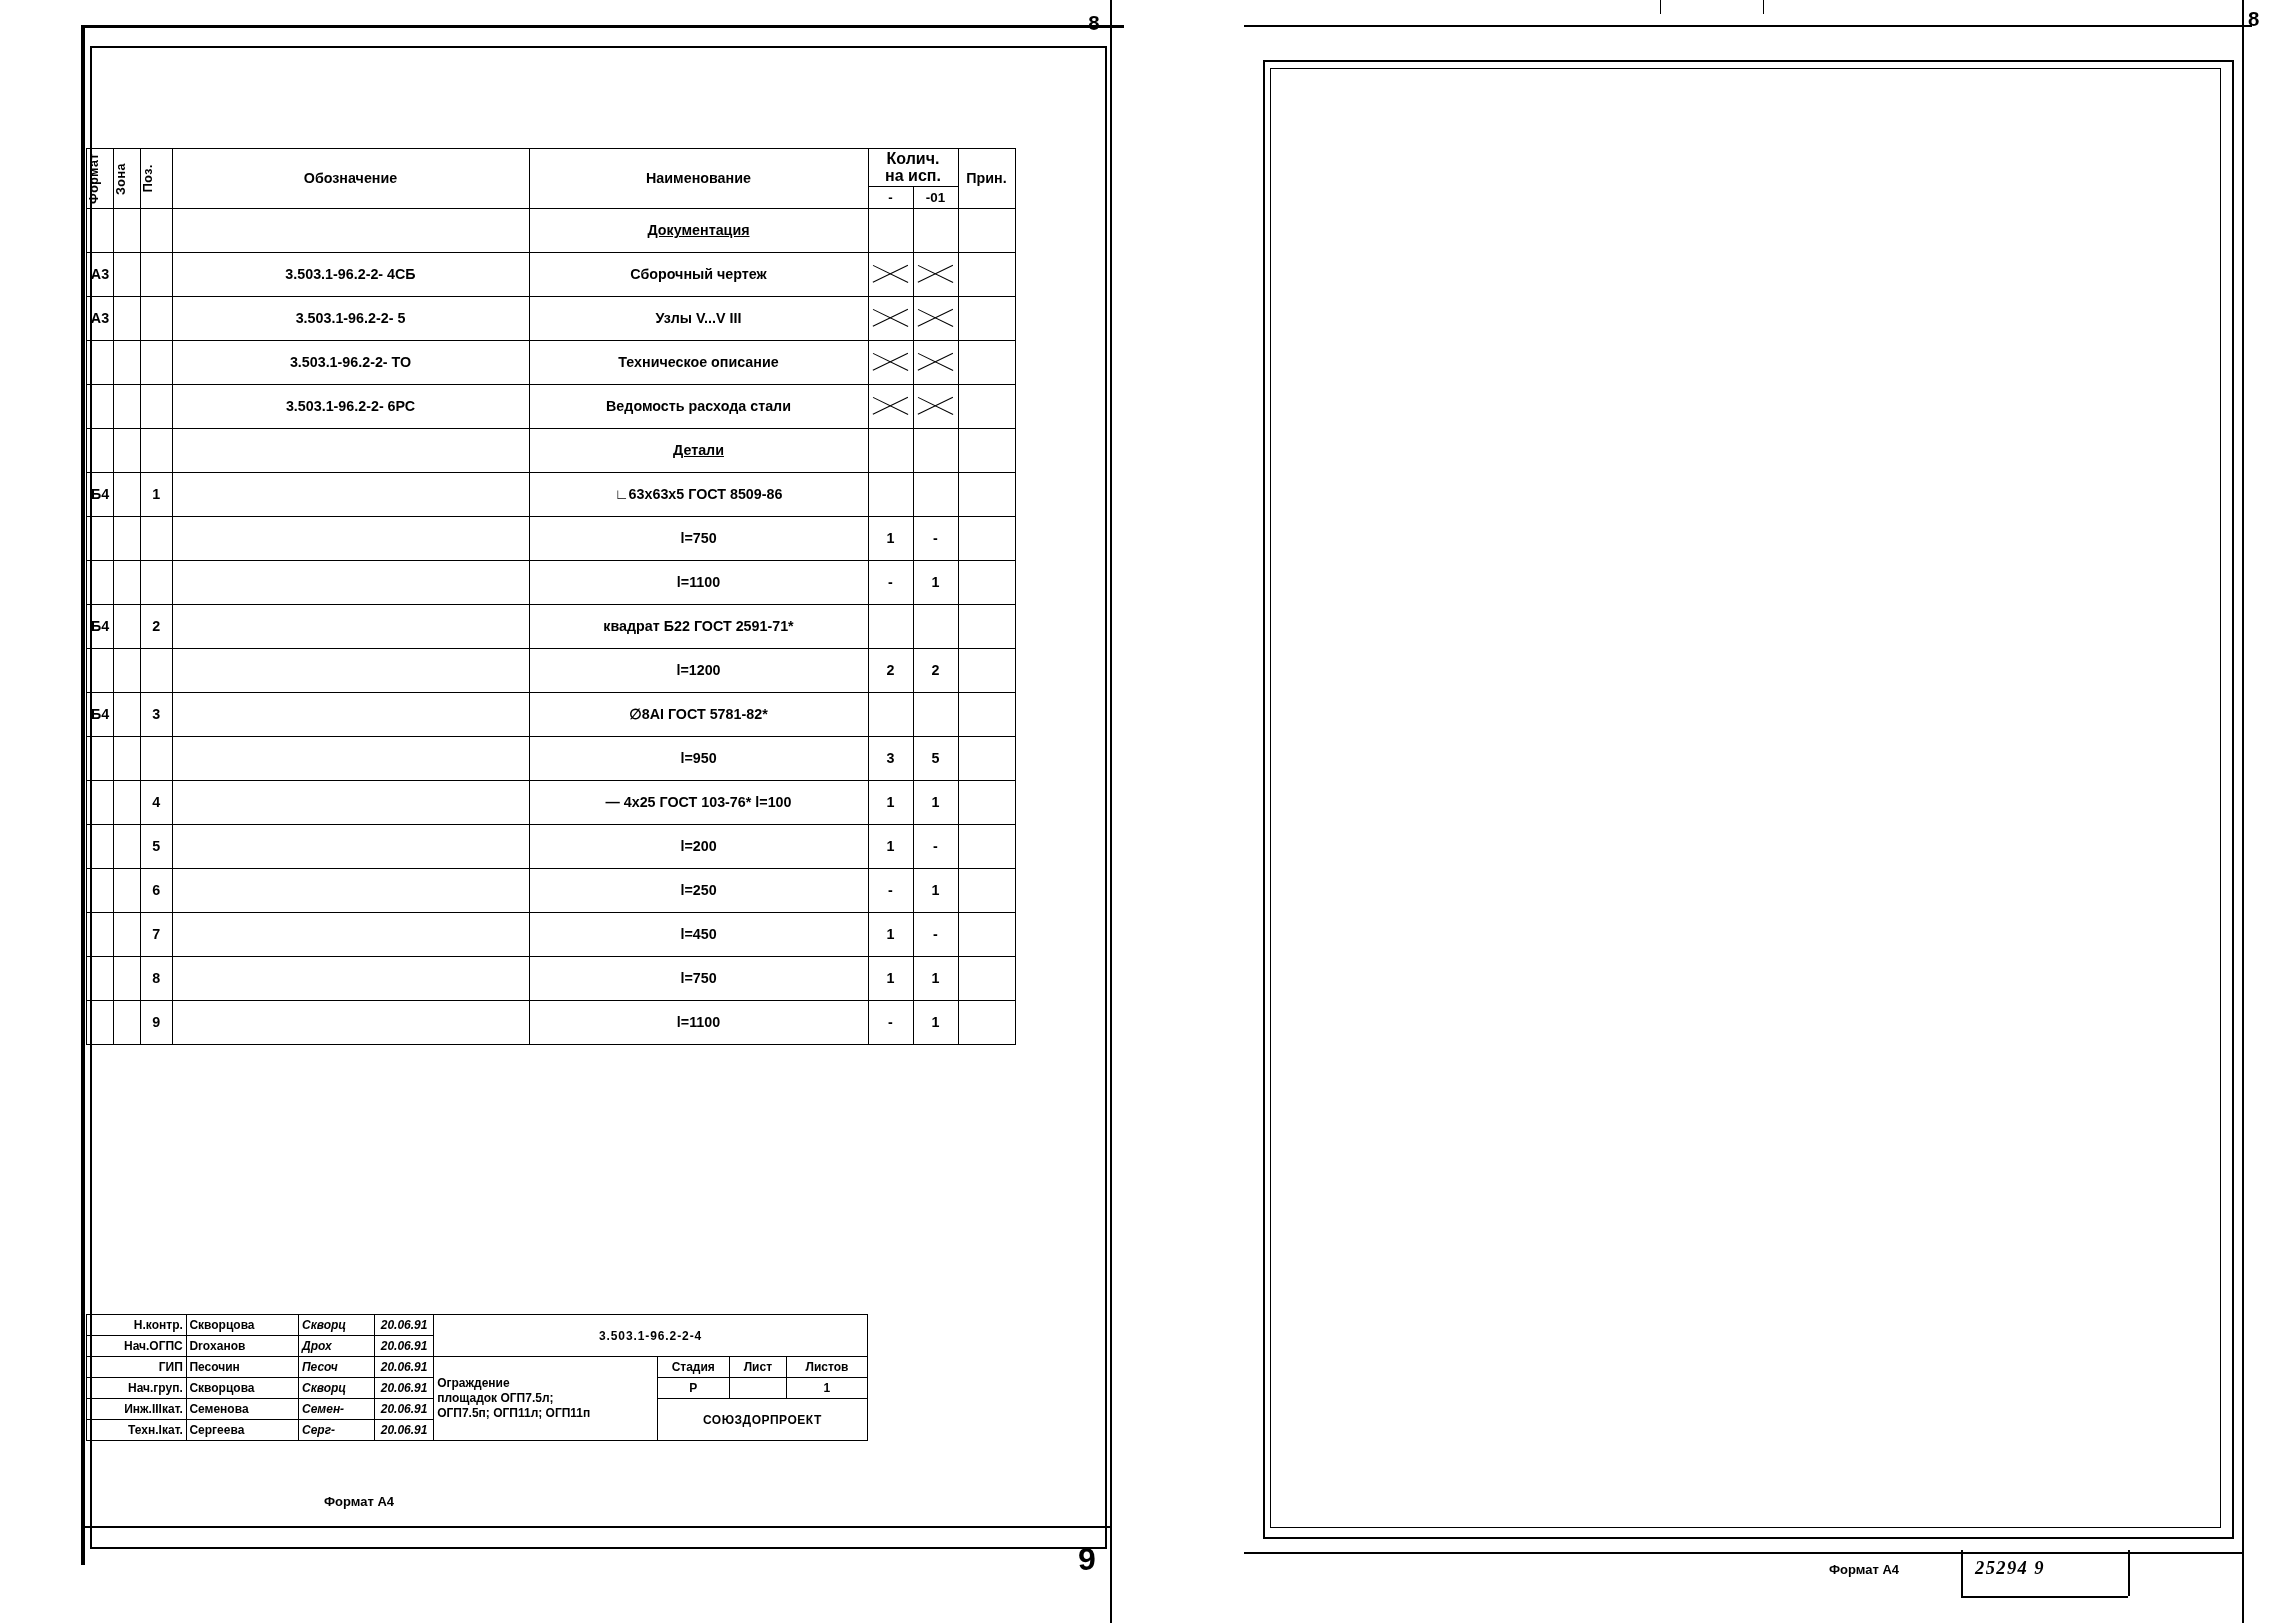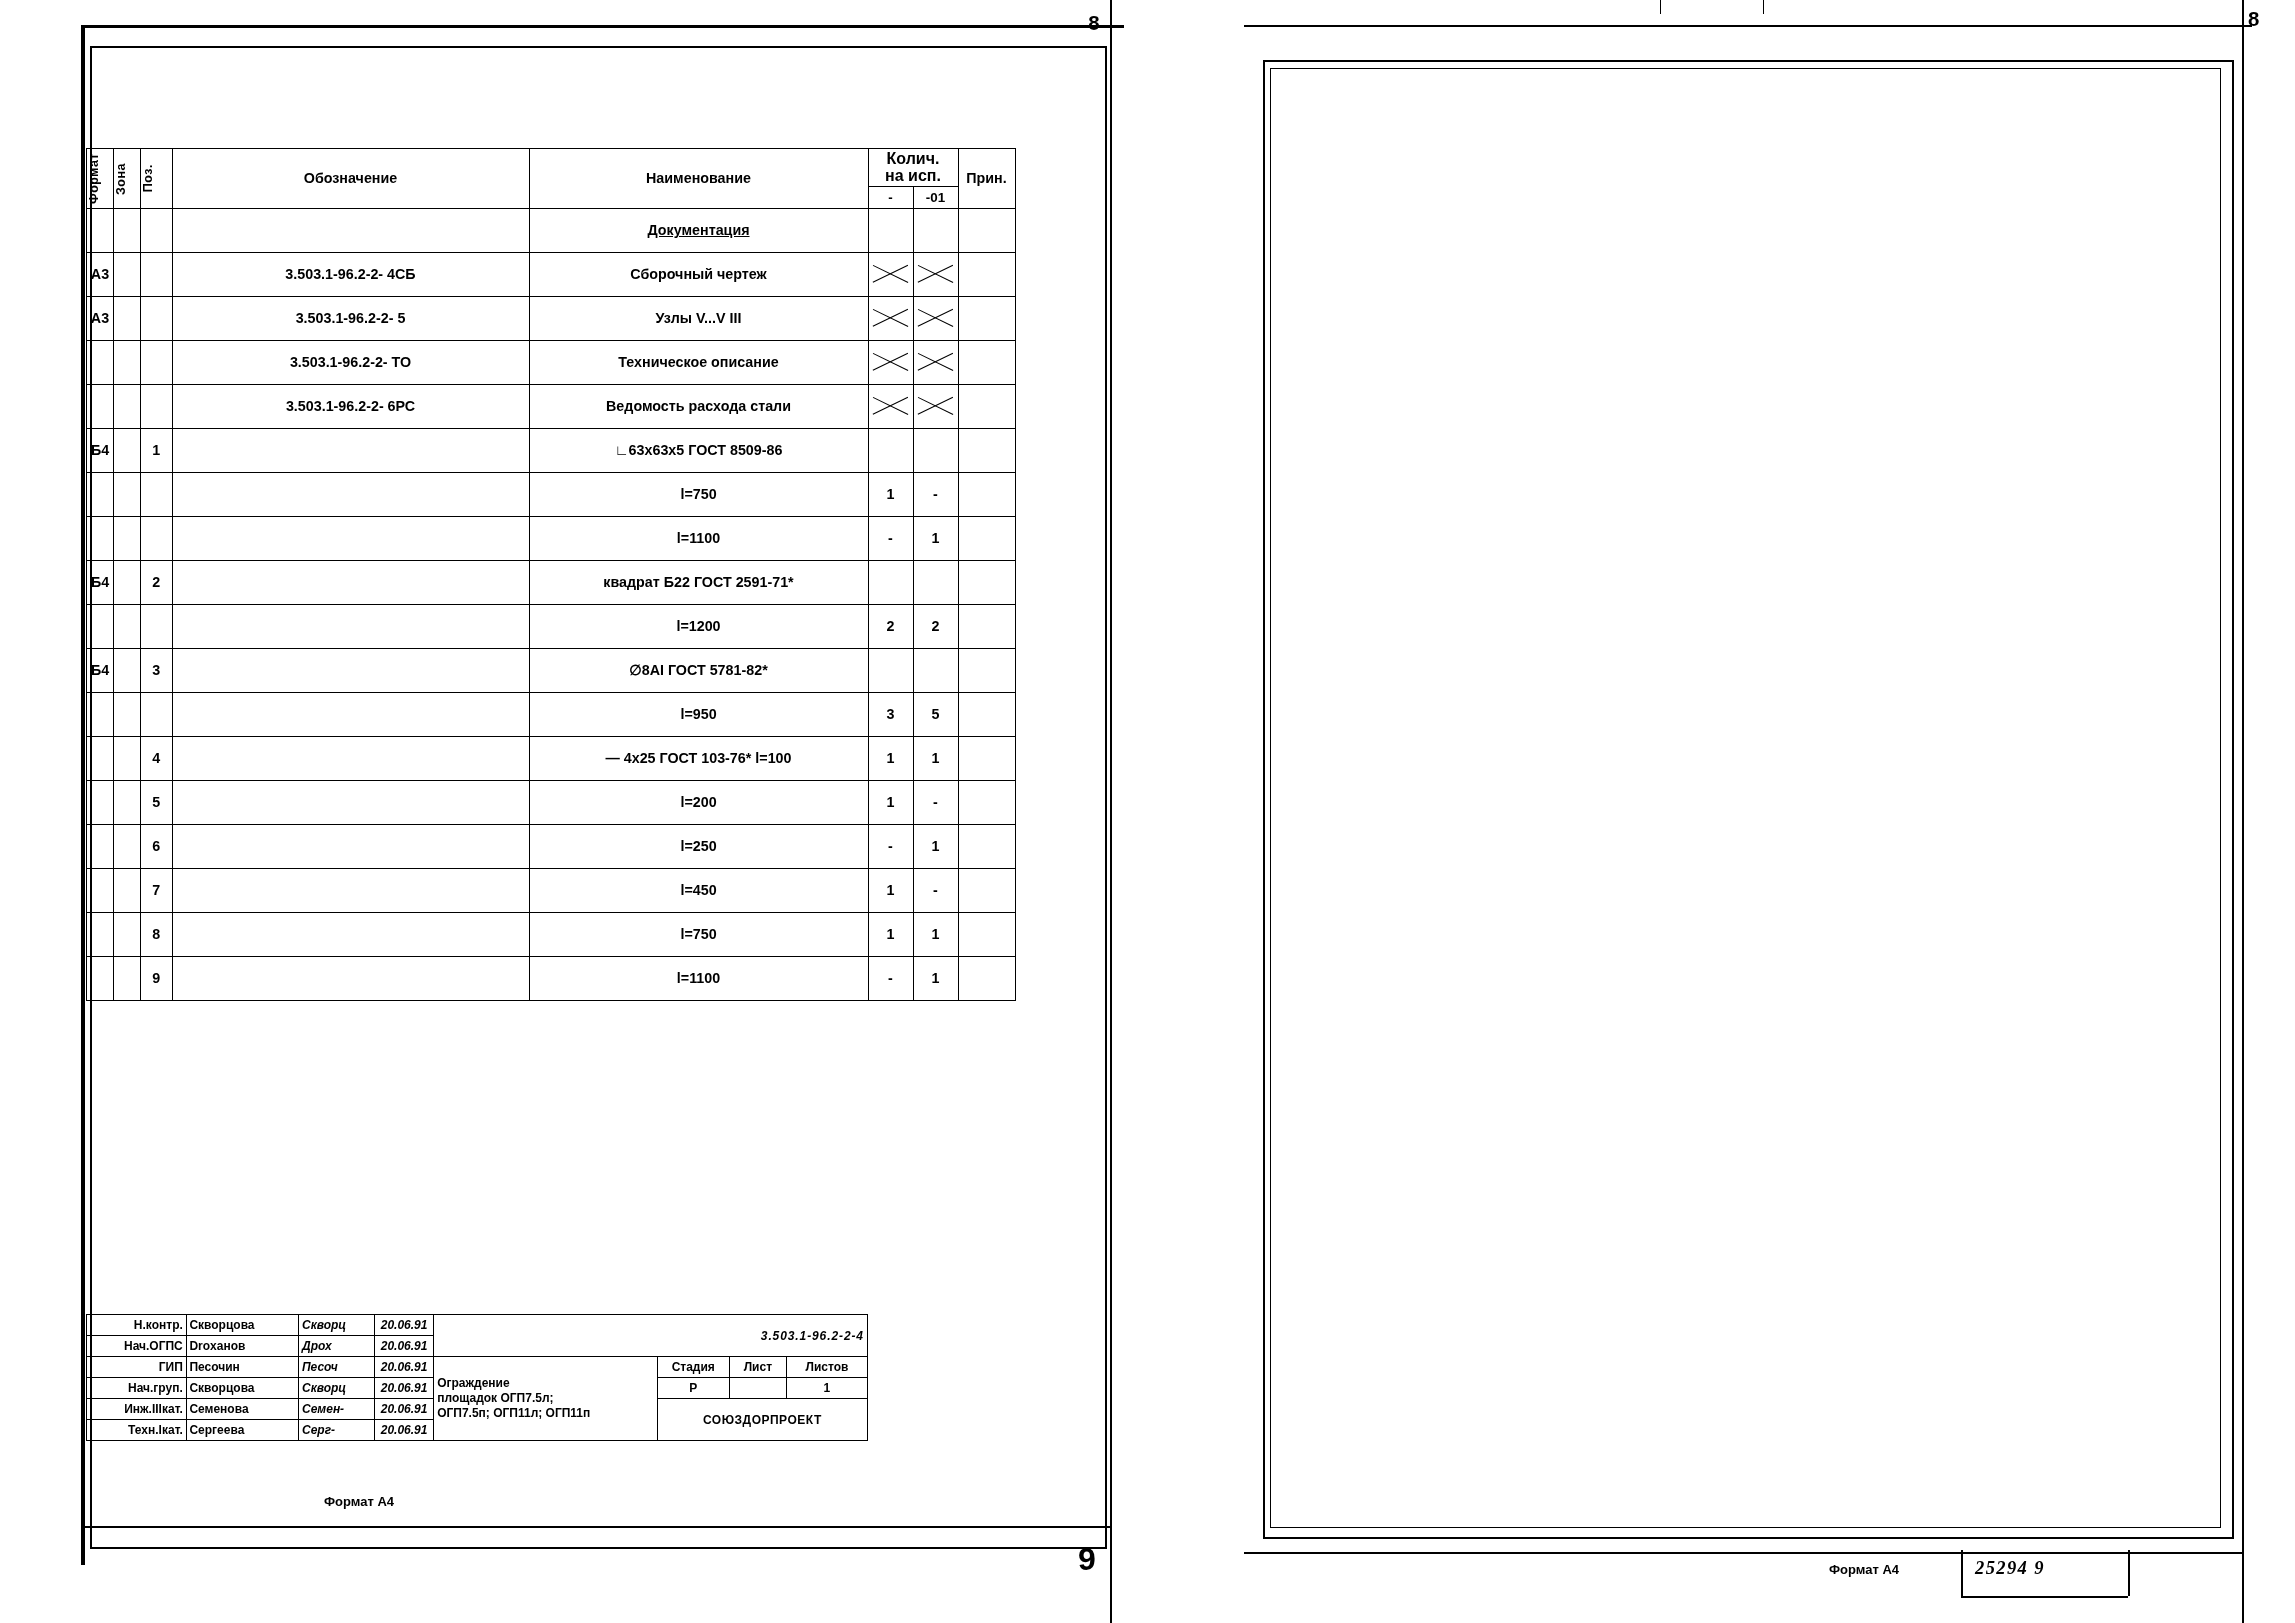--- a/index.html
+++ b/index.html
@@ -50,21 +50,21 @@
   .hdr-split .l2 div:first-child{border-right:1.4px solid #000;}
 
   
   .stamp{position:absolute;left:86px;top:1314px;border-collapse:collapse;}
   .stamp td{border:1.4px solid #000;font-size:12px;font-weight:bold;height:20px;padding:0 2.8px;
       font-family:"Liberation Sans", sans-serif;}
   .s-role{width:93px;text-align:right;}
   .s-name{width:106px;}
   .s-sign{width:69px;font-family:"Liberation Serif",serif;font-style:italic;font-size:11px;font-weight:normal;}
   .s-date{width:53px;font-size:10.2px;text-align:center;font-style:italic;}
-  .big-code{font-size:24px;text-align:right;font-weight:bold;letter-spacing:0.9px;font-style:italic;}
+  .big-code{font-size:24px;text-align:center;font-weight:bold;letter-spacing:0.9px;}
   .title-cell{font-size:18.5px;text-align:left;line-height:1.25;font-weight:bold;}
   .org-cell{font-size:19px;text-align:center;font-weight:bold;letter-spacing:0.5px;}
   .mini-hdr{font-size:12.5px;text-align:center;}
   .mini-val{font-size:14px;text-align:center;}
   .fmt-a4{position:absolute;left:324px;top:1494px;font-size:13px;font-weight:bold;}
 
   
   .right-sheet{position:absolute;left:1244px;top:25.4px;width:1008px;height:1536px;}
   .right-outer{position:absolute;left:0;top:0;width:1008px;height:1536px;border-top:2.3px solid #000;}
   .right-frame{position:absolute;left:18.5px;top:35px;width:967px;height:1475px;border:2.8px solid #000;}
@@ -166,20 +166,30 @@
           <td class="c-format"></td>
           <td class="c-zona"></td>
           <td class="c-poz"></td>
           <td class="c-oboz">3.503.1-96.2-2- 6РС</td>
           <td class="c-naim">Ведомость расхода стали</td>
           <td class="c-q1 x-cell"></td>
           <td class="c-q2 x-cell"></td>
           <td class="c-prin"></td>
         </tr>
         <tr>
+          <td class="c-format"></td>
+          <td class="c-zona"></td>
+          <td class="c-poz"></td>
+          <td class="c-oboz"></td>
+          <td class="c-naim left-al underline-txt">Детали</td>
+          <td class="c-q1"></td>
+          <td class="c-q2"></td>
+          <td class="c-prin"></td>
+        </tr>
+        <tr>
           <td class="c-format">Б4</td>
           <td class="c-zona"></td>
           <td class="c-poz">1</td>
           <td class="c-oboz"></td>
           <td class="c-naim">∟63х63х5 ГОСТ 8509-86</td>
           <td class="c-q1"></td>
           <td class="c-q2"></td>
           <td class="c-prin"></td>
         </tr>
         <tr>

